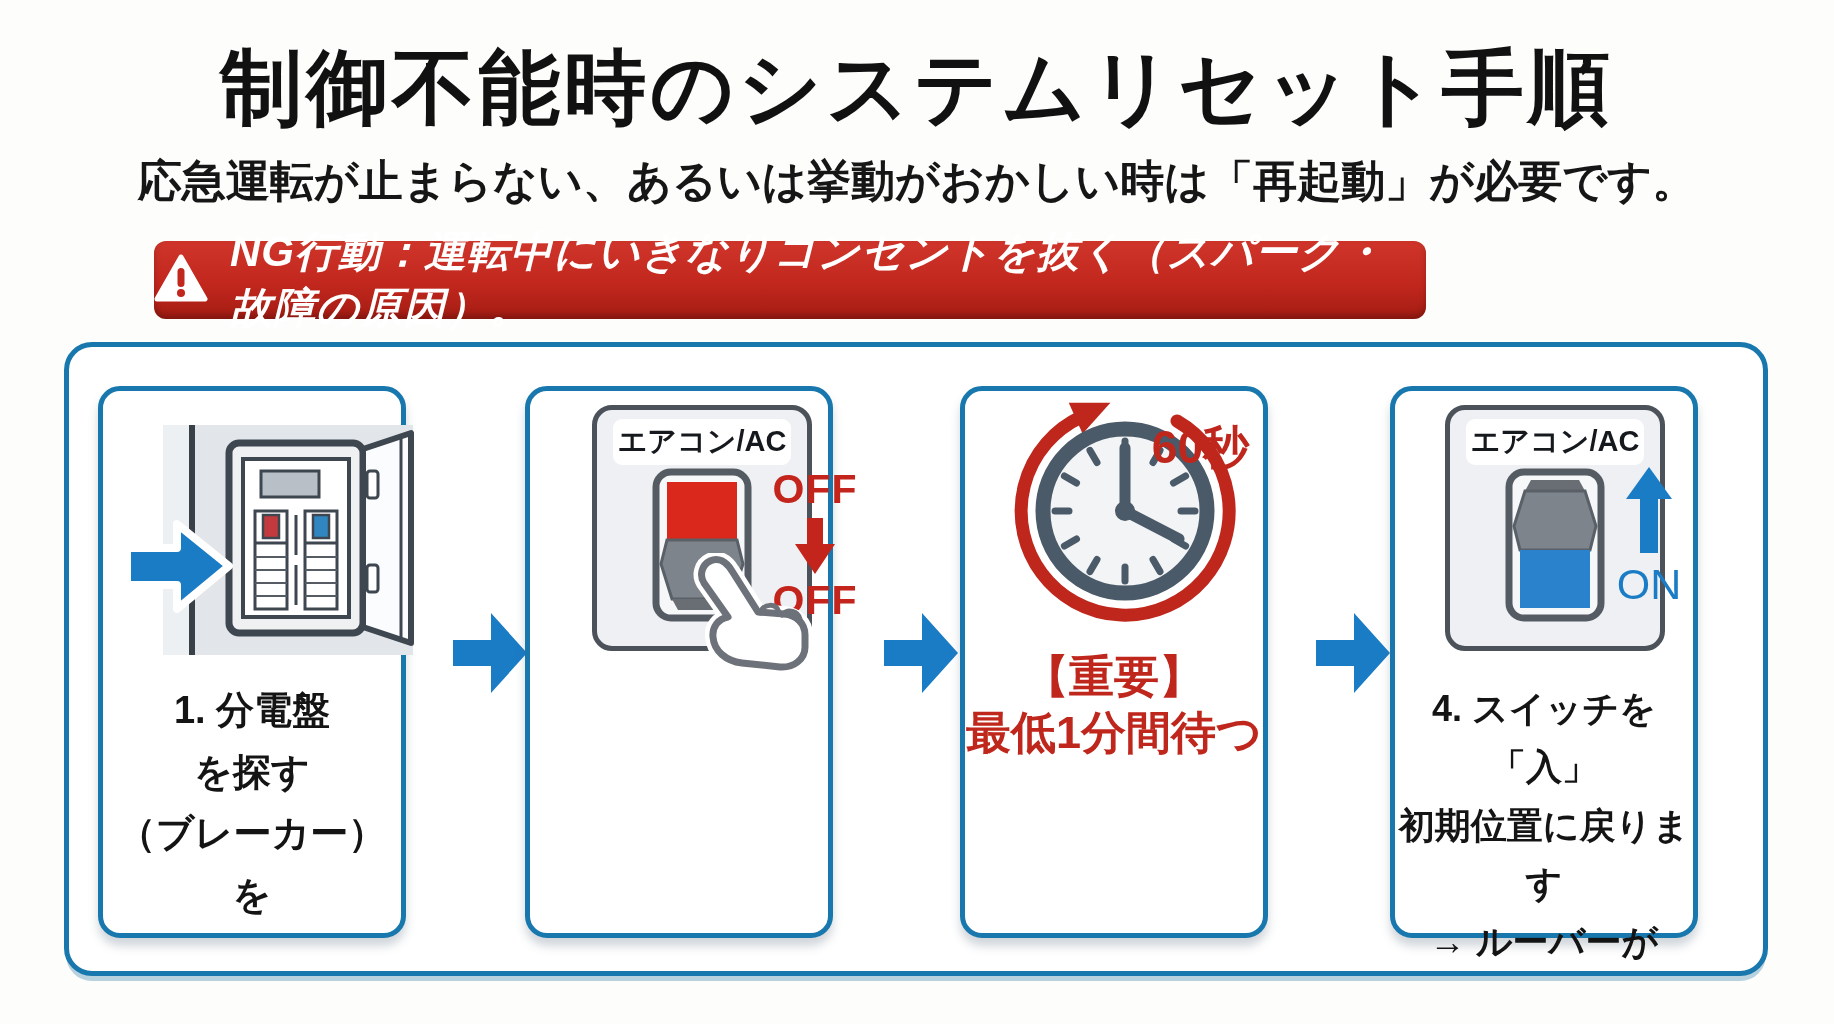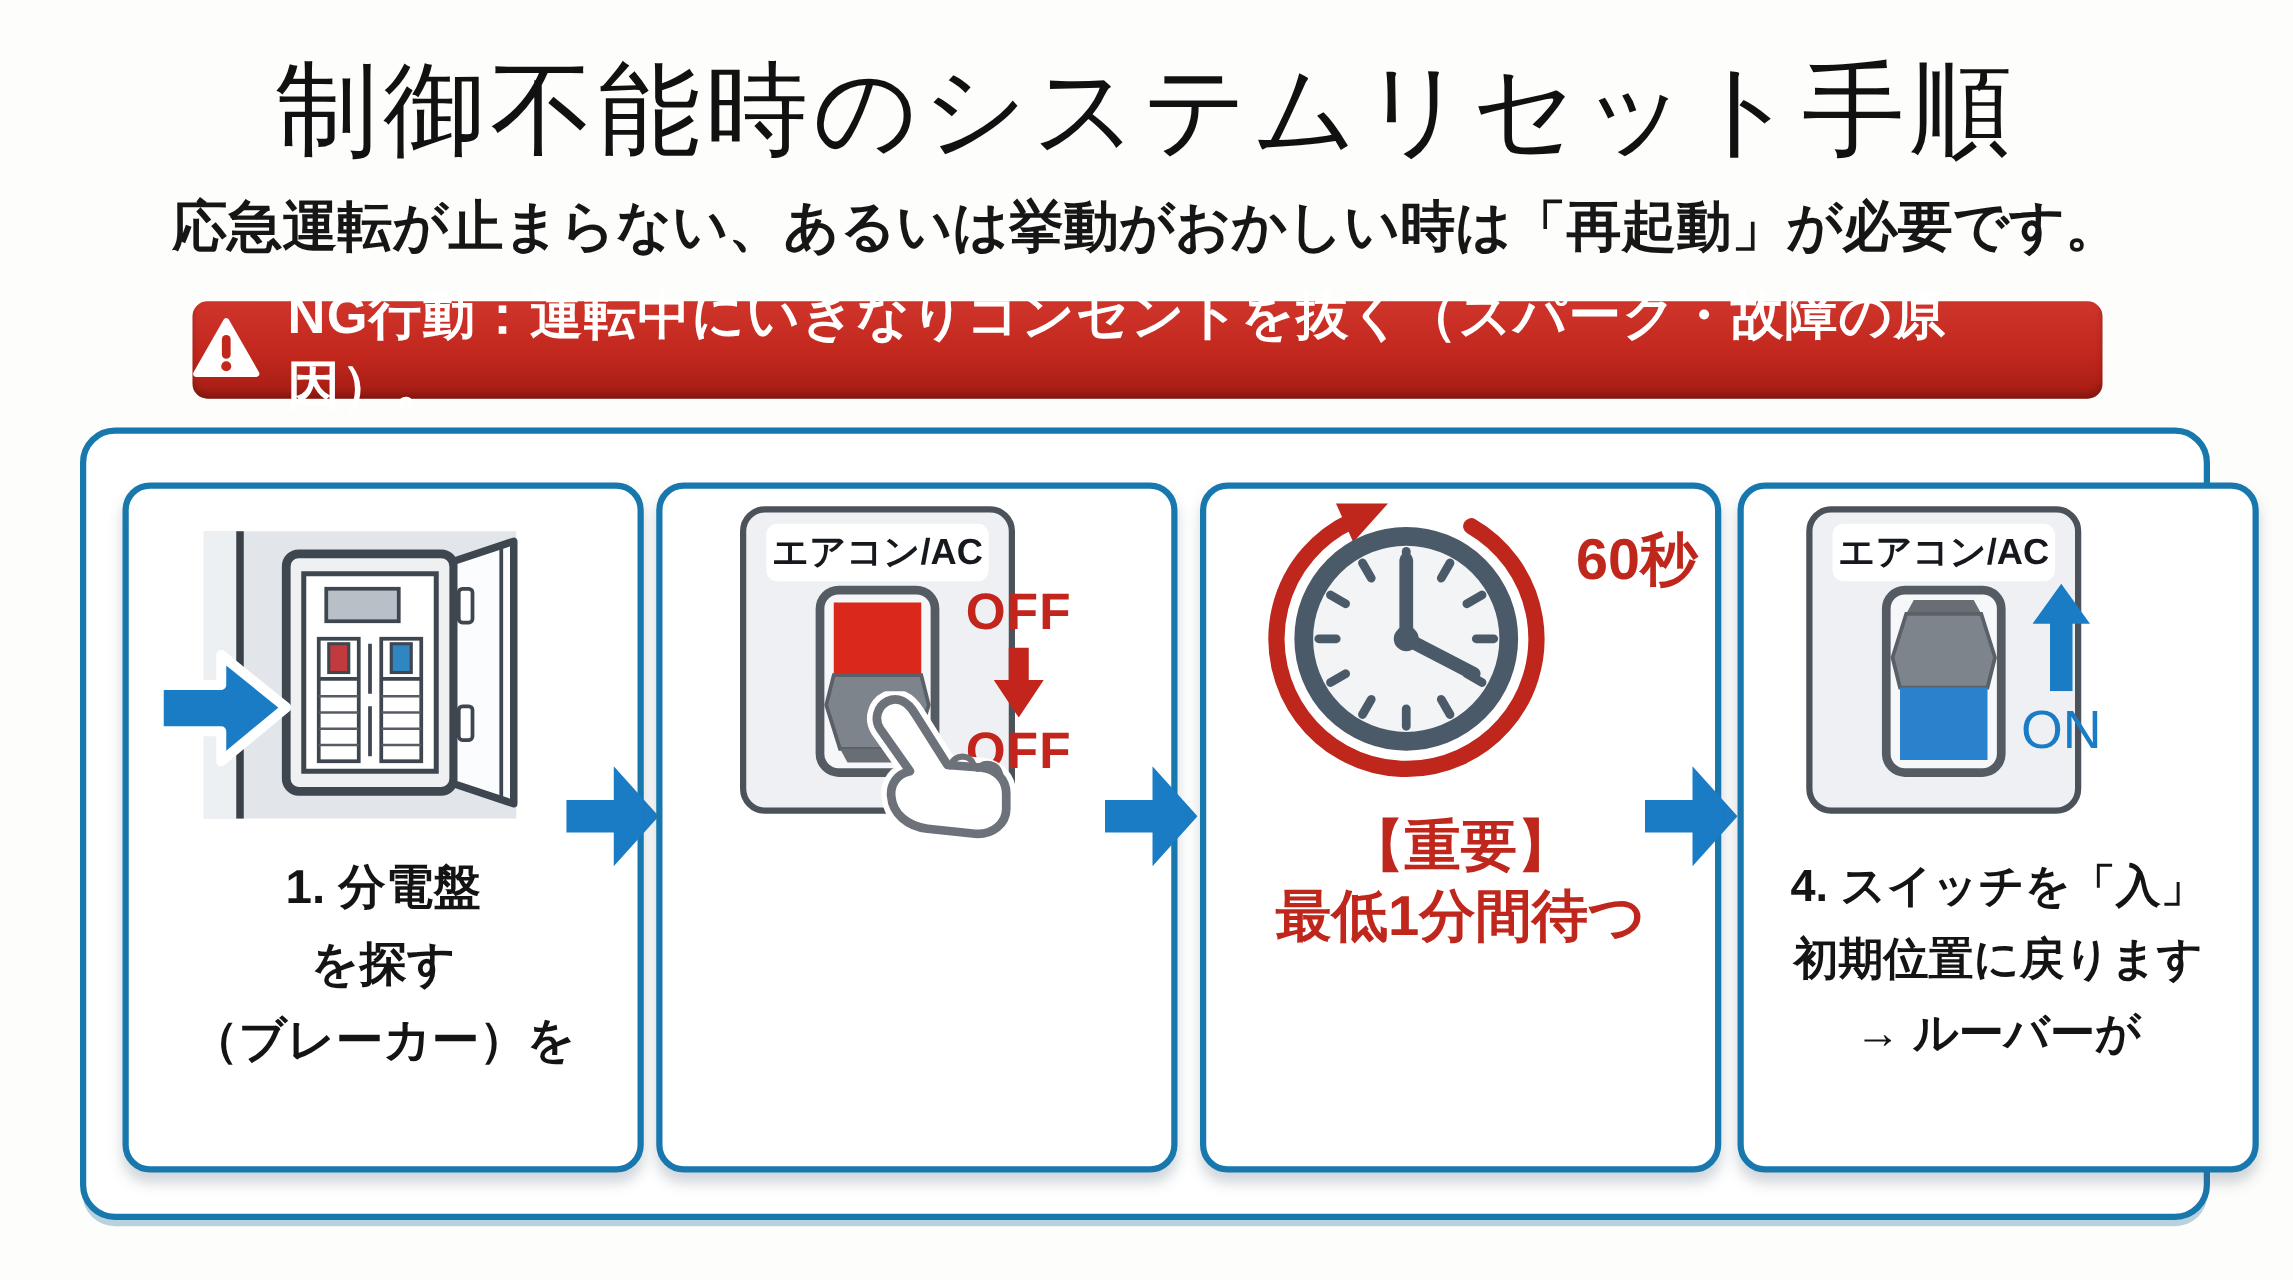--- a/index.html
+++ b/index.html
@@ -8,44 +8,45 @@
     background:#fdfdfb;
     font-family:"Liberation Sans","DejaVu Sans",sans-serif;
     font-weight:700;
     color:#141414;
     overflow:hidden;
   }
   .page { position:relative; width:1834px; height:1024px; }
 
   .title {
     position:absolute; top:34px; left:0; width:100%;
-    text-align:center; font-size:82px; font-weight:400; letter-spacing:4px;
+    text-align:center; font-size:82px; font-weight:700; letter-spacing:4px;
     color:#111;
   }
   .subtitle {
     position:absolute; top:152px; left:0; width:100%;
     text-align:center; font-size:44px; font-weight:700; color:#161616;font-family:Liberation Serif, serif;
   }
 
   .banner {
-    position:absolute; left:154px; top:241px; width:1528px; height:78px;
+    position:absolute; left:154px; top:241px; width:1272px; height:78px;
     background:linear-gradient(180deg,#cf352a 0%,#c2271d 55%,#a31c13 100%);
     border-radius:12px;
     display:flex; align-items:center; justify-content:center; gap:22px;
     box-shadow:inset 0 -4px 6px rgba(0,0,0,.22);
+    font-style:italic;
   }
   .banner-text { color:#fff; font-size:42px; font-weight:700; letter-spacing:1px; }
 
   .flow {
     position:absolute; left:64px; top:342px; width:1704px; height:634px;
     background:#fff; border:5px solid #1878ad; border-radius:28px;
     box-shadow:0 7px 0 -2px rgba(23,110,160,.30);
   }
   .card {
-    position:absolute; top:39px; width:417px; height:552px;
+    position:absolute; top:39px; width:308px; height:552px;
     background:#fff; border:5px solid #1878ad; border-radius:22px;
     box-shadow:0 8px 10px rgba(70,90,110,.25);
   }
   .card1 { left:29px; }  .card2 { left:456px; }
   .card3 { left:891px; } .card4 { left:1321px; }
 
   .flow-arrow { position:absolute; top:266px; width:74px; height:80px; }
   .fa1 { left:384px; } .fa2 { left:815px; } .fa3 { left:1247px; }
 
   .caption {

